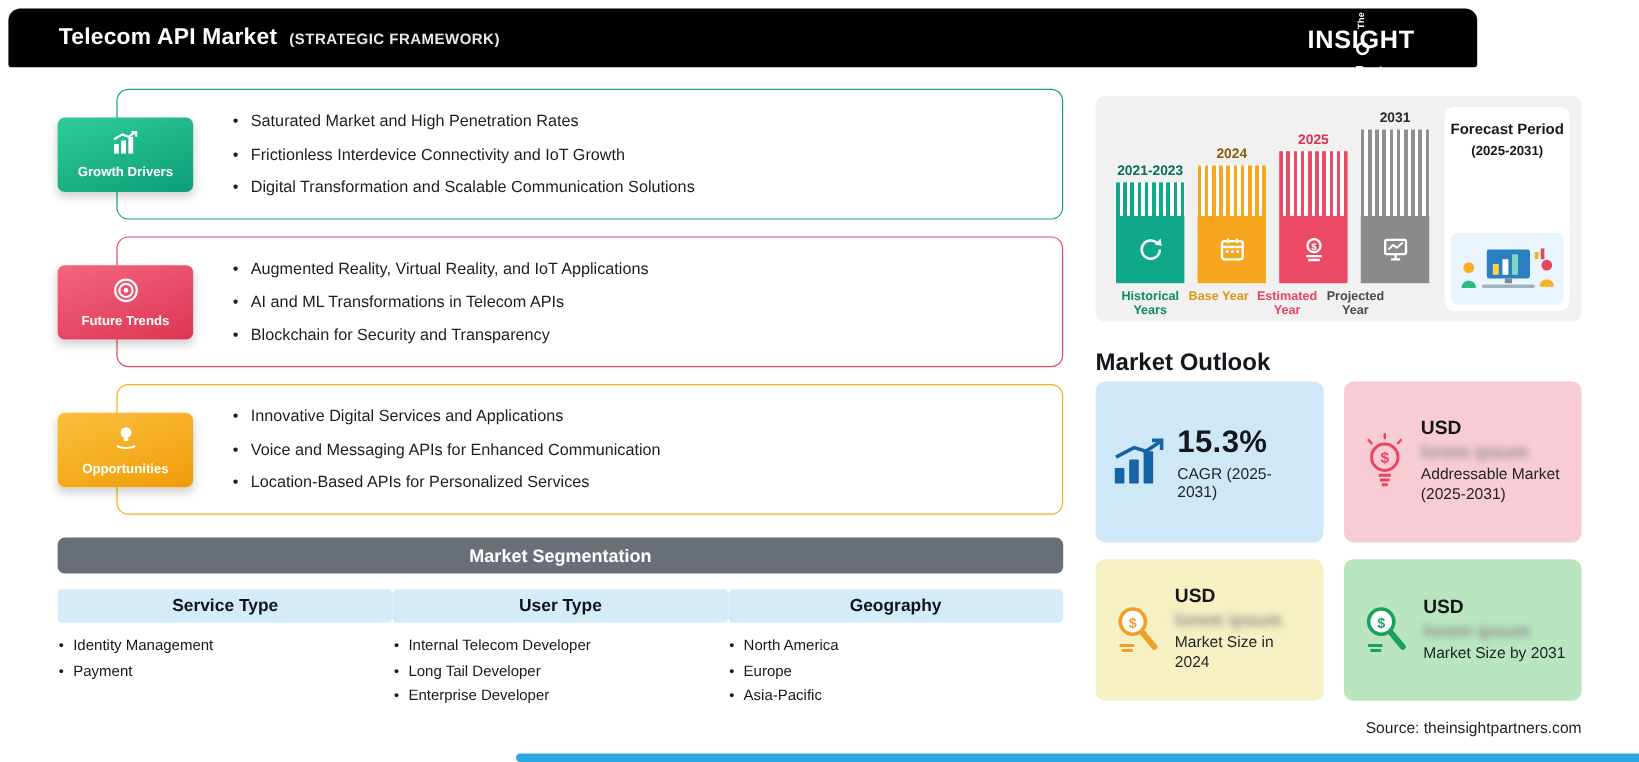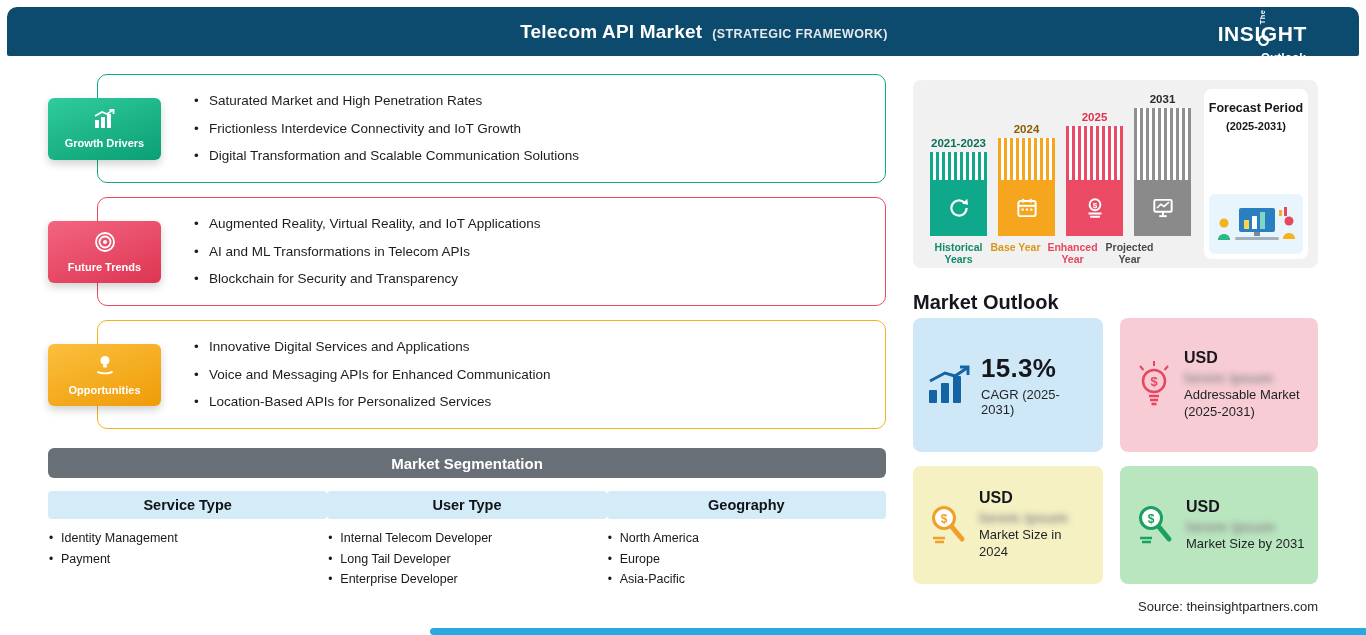--- a/index.html
+++ b/index.html
@@ -1,21 +1,21 @@
 <!DOCTYPE html>
 <html><head>
 <meta charset="utf-8">
 <style>
   * { box-sizing: border-box; margin: 0; padding: 0; }
   body { font-family: "Liberation Sans", sans-serif; background: #ffffff; }
   .stage { position: relative; width: 1366px; height: 635px; background: #fff; overflow: hidden; }
 
   
-  .header { position: absolute; left: 7px; top: 7px; width: 1352px; height: 49px;
-            background: #0c4a6e; border-radius: 10px 10px 2px 2px; display: flex; align-items: center; justify-content: center; }
+  .header { position: absolute; left: 7px; top: 7px; width: 1224px; height: 49px;
+            background: #000000; border-radius: 10px 10px 2px 2px; display: flex; align-items: center; }
   .header-title-wrap { display: flex; align-items: baseline; gap: 10px; margin-left: 42px; }
   .header-title { color: #fff; font-size: 19px; font-weight: 700; letter-spacing: .2px; }
   .header-sub { color: #e6e8ea; font-size: 12.5px; font-weight: 600; letter-spacing: .4px; }
   .logo { position: absolute; right: 52px; top: 8px; color: #fff; text-align: right; line-height: 1; }
   .logo-top { display: flex; align-items: center; flex-direction: column; }
   .logo-the { display: inline-block; transform: rotate(-90deg); font-size: 7.5px; font-weight: 700; width: 11px; letter-spacing: .4px; }
   .logo-name { font-size: 21px; font-weight: 800; letter-spacing: .6px; }
   .logo-ring { margin-left: 2px; margin-top: -10px; }
   .logo-sub { font-size: 12px; font-weight: 700; margin-top: 2px; padding-right: 1px; }
 
@@ -105,21 +105,21 @@
     <div class="logo">
       <div class="logo-top">
         <span class="logo-the">The</span>
         <span class="logo-name">INSIGHT</span>
         <span class="logo-ring">
           <svg width="13" height="13" viewBox="0 0 13 13">
               <circle cx="6.5" cy="6.5" r="4.5" stroke="#fff" stroke-width="2.2" fill="none"></circle>
             </svg>
         </span>
       </div>
-      <div class="logo-sub">Outlook</div>
+      <div class="logo-sub">Partners</div>
     </div>
   </div>
 
   <div class="left-col">
 
     <div class="fw-row">
       <div class="badge green">
         <span>
           <svg width="26" height="22" viewBox="0 0 26 22">
             <rect x="3" y="12" width="4" height="8" fill="#fff"></rect>
@@ -256,21 +256,21 @@
             <polyline points="6.5,12 10,8.5 13,10.5 17.5,6.5" stroke="#fff" stroke-width="1.5" fill="none"></polyline>
             <line x1="12" y1="15.5" x2="12" y2="19" stroke="#fff" stroke-width="1.8"></line>
             <line x1="8.5" y1="19.5" x2="15.5" y2="19.5" stroke="#fff" stroke-width="1.8"></line>
           </svg>
         </div>
       </div>
     </div>
     <div class="tl-caps">
       <div class="tl-cap c-teal">Historical Years</div>
       <div class="tl-cap c-orange">Base Year</div>
-      <div class="tl-cap c-red">Enhanced Year</div>
+      <div class="tl-cap c-red">Estimated Year</div>
       <div class="tl-cap c-gray">Projected Year</div>
     </div>
     <div class="forecast">
       <div class="forecast-title">Forecast Period</div>
       <div class="forecast-sub">(2025-2031)</div>
       <div class="forecast-art">
         <svg width="90" height="52" viewBox="0 0 90 52">
           <rect x="28" y="6" width="36" height="24" rx="2" fill="#2a7fc1"></rect>
           <rect x="33" y="18" width="5" height="9" fill="#ffd34d"></rect>
           <rect x="41" y="14" width="5" height="13" fill="#ffffff"></rect>

